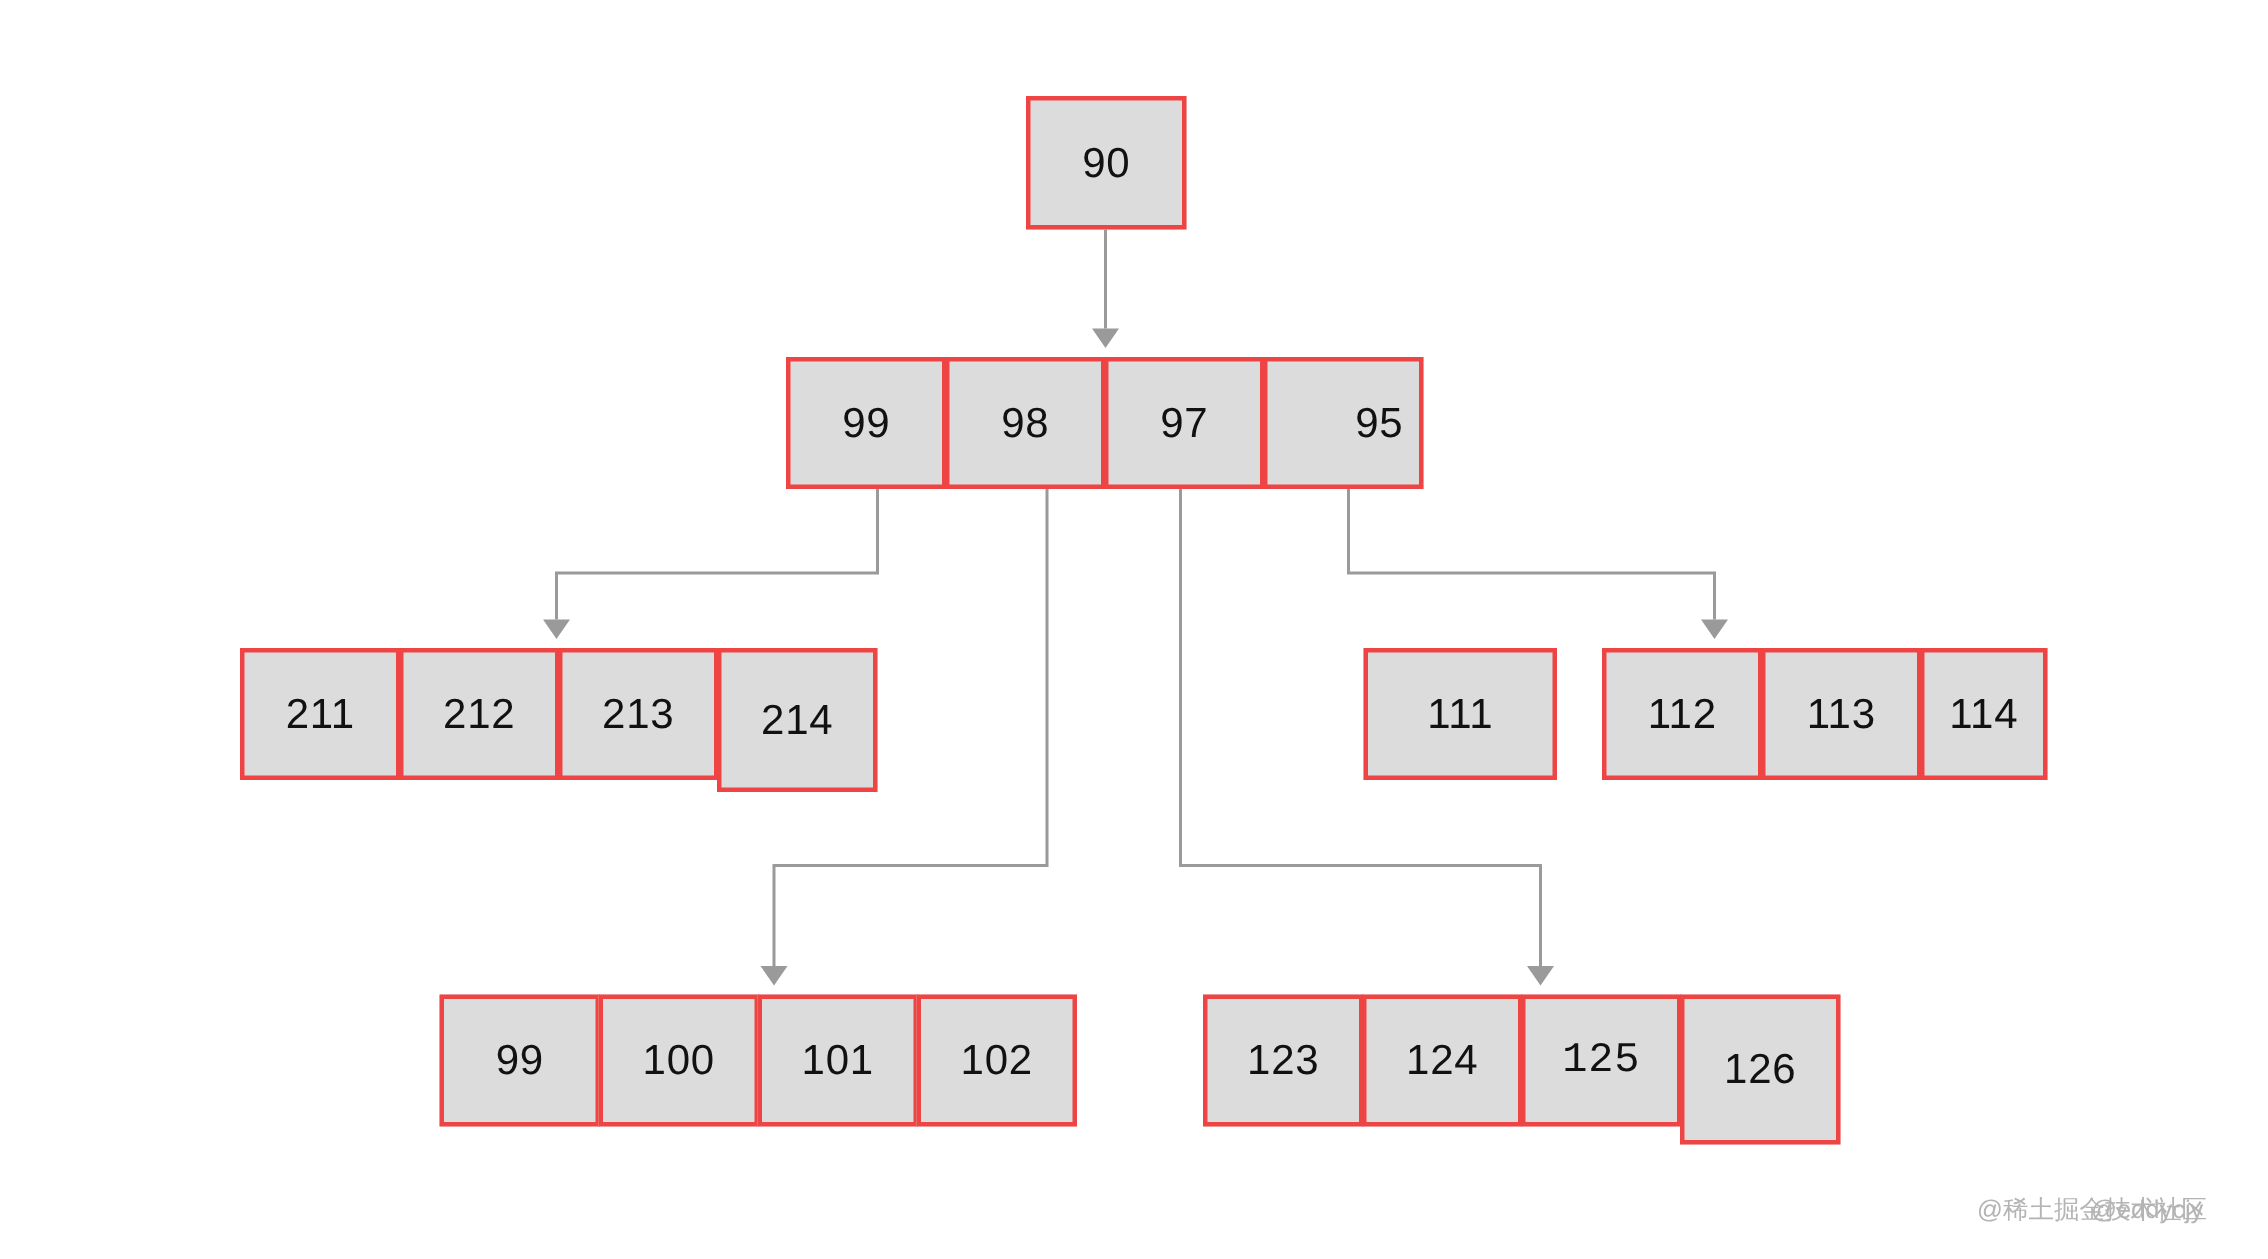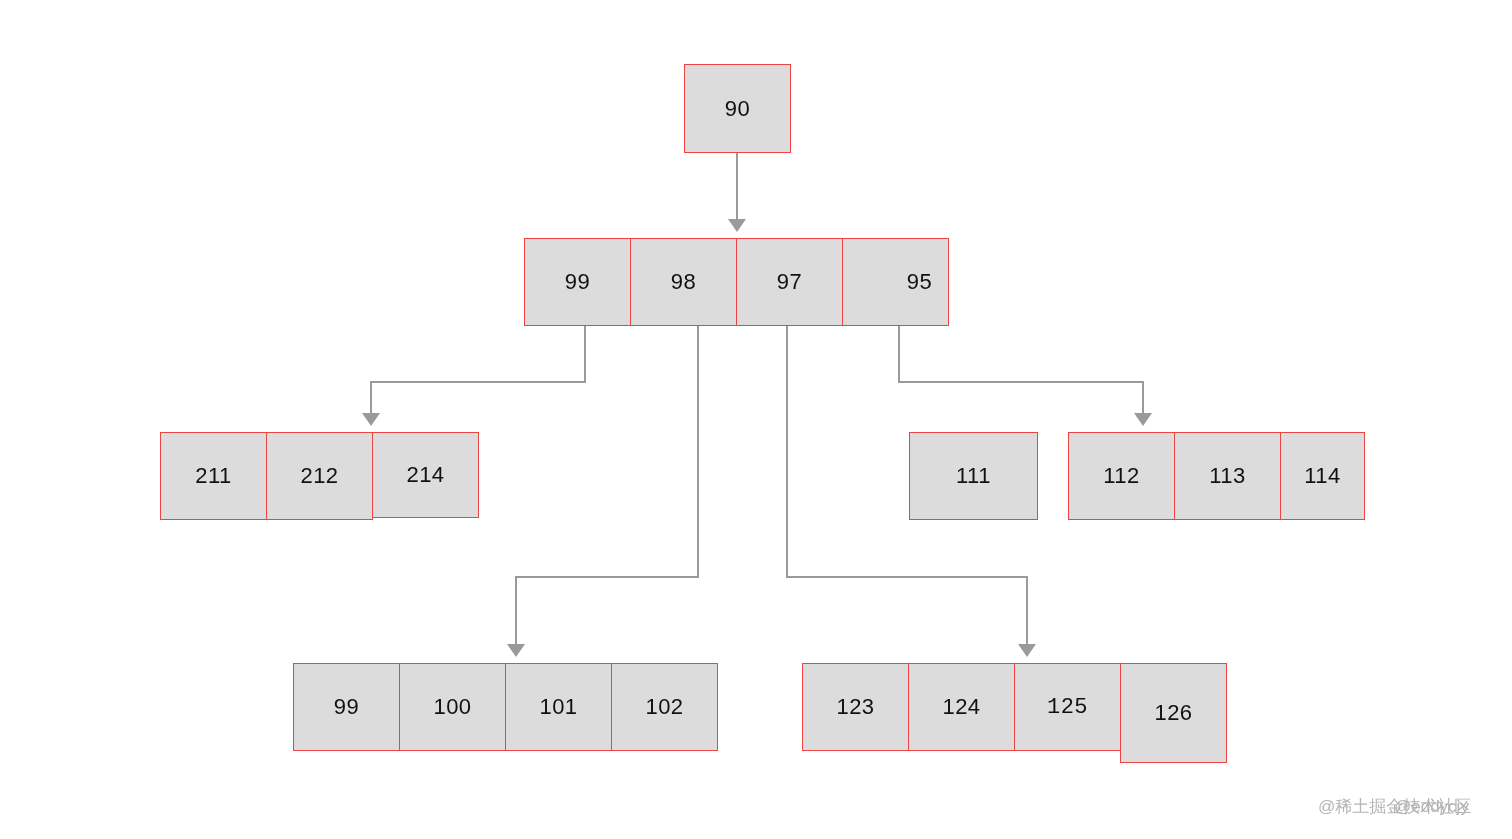--- a/index.html
+++ b/index.html
@@ -27,27 +27,27 @@
   }
   .node {
     position: absolute;
     display: flex;
     box-sizing: border-box;
     z-index: 2;
   }
   .cell {
     box-sizing: border-box;
     background: #dcdcdc;
-    border: 1px solid #ef4444;
+    border: 3px solid #ef4444;
     margin-left: -1px;
     display: flex;
     align-items: center;
     justify-content: center;
     color: #111111;
-    font-size: 22px;
+    font-size: 28px;
     font-family: "Liberation Sans", sans-serif;
     letter-spacing: 0.5px;
   }
   .cell:first-child {
     margin-left: 0;
   }
   .watermark {
     position: absolute;
     color: #b4b4b4;
     font-size: 17px;
@@ -90,21 +90,22 @@
       </div>
       <div class="node" style="left: 524px; top: 238px; height: 88px;">
         <div class="cell" style="width: 107px; height: 88px;">99</div>
         <div class="cell" style="width: 107px; height: 88px;">98</div>
         <div class="cell" style="width: 107px; height: 88px;">97</div>
         <div class="cell" style="width: 107px; height: 88px; padding-left: 48px;">95</div>
       </div>
       <div class="node" style="left: 160px; top: 432px; height: 88px;">
         <div class="cell" style="width: 107px; height: 88px;">211</div>
         <div class="cell" style="width: 107px; height: 88px;">212</div>
-        <div class="cell" style="width: 107px; height: 86px; text-align: right;">214</div>
+        <div class="cell" style="width: 107px; height: 88px;">213</div>
+        <div class="cell" style="width: 107px; height: 96px; text-align: right;">214</div>
       </div>
       <div class="node" style="left: 909px; top: 432px; height: 88px;">
         <div class="cell" style="width: 129px; height: 88px;">111</div>
         <div class="cell" style="width: 107px; height: 88px; margin-left: 30px;">112</div>
         <div class="cell" style="width: 107px; height: 88px;">113</div>
         <div class="cell" style="width: 85px; height: 88px;">114</div>
       </div>
       <div class="node" style="left: 293px; top: 663px; height: 88px;">
         <div class="cell" style="width: 107px; height: 88px;">99</div>
         <div class="cell" style="width: 107px; height: 88px;">100</div>

